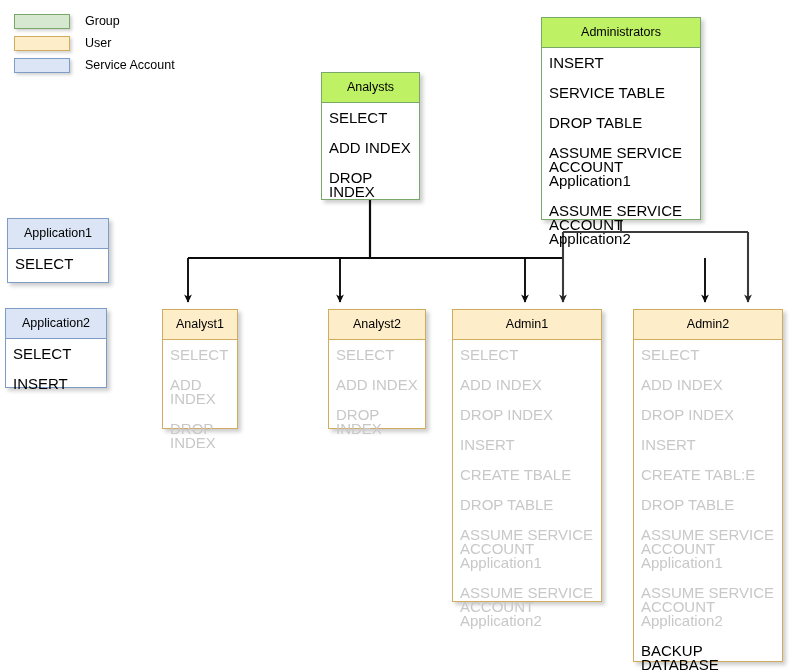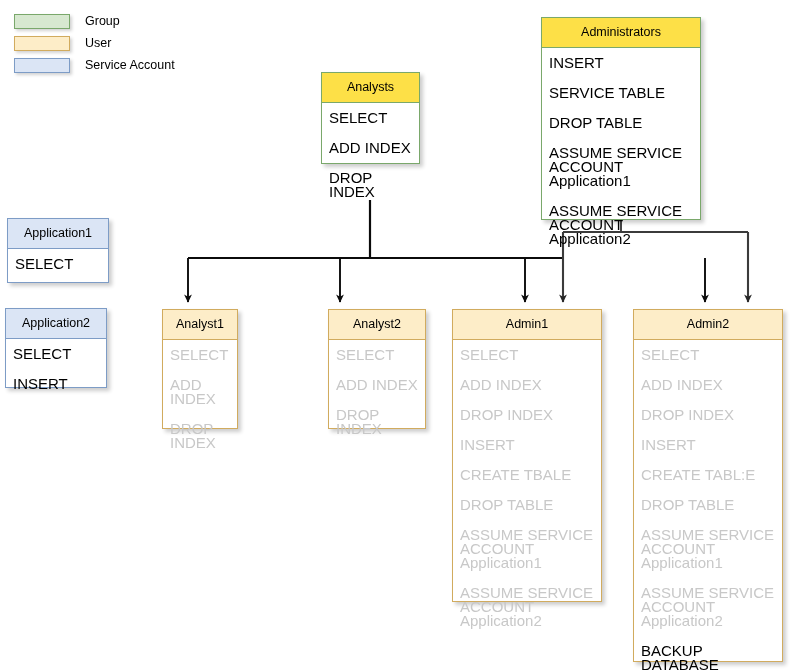--- a/index.html
+++ b/index.html
@@ -76,21 +76,21 @@
     line-height: 14px;
     color: #000;
     margin-bottom: 16px;
     white-space: pre-line;
   }
   .perm:last-child { margin-bottom: 2px; }
   .perm.inherited { color: #c8c8c8; }
 
   
   .g-group { border: 1px solid #7aa86b; }
-  .g-group .box-title { background: #fde047; border-color: #7aa86b; }
+  .g-group .box-title { background: #bef264; border-color: #7aa86b; }
   .g-group .box-body { border-top: 0; }
 
   .g-user { border: 1px solid #d1ab5e; }
   .g-user .box-title { background: #fdedc8; border-color: #d1ab5e; }
 
   .g-svc { border: 1px solid #7d9cc6; }
   .g-svc .box-title { background: #dbe5f5; border-color: #7d9cc6; }
 </style>
 </head>
 <body>
@@ -136,21 +136,21 @@
     <div class="legend-row">
       <span class="legend-swatch" style="background:#fdedc8;border-color:#d1ab5e;"></span>
       <span class="legend-label">User</span>
     </div>
     <div class="legend-row">
       <span class="legend-swatch" style="background:#dbe5f5;border-color:#7d9cc6;"></span>
       <span class="legend-label">Service Account</span>
     </div>
   </div>
 
-  <div class="box g-group" style="left:321px; top:72px; width:99px; height:92px;">
+  <div class="box g-group" style="left:321px; top:72px; width:99px; height:128px;">
     <div class="box-title">Analysts</div>
     <div class="box-body">
       <div class="perm">SELECT</div>
       <div class="perm">ADD INDEX</div>
       <div class="perm">DROP INDEX</div>
     </div>
   </div>
 
   <div class="box g-group" style="left:541px; top:17px; width:160px; height:203px;">
     <div class="box-title">Administrators</div>

